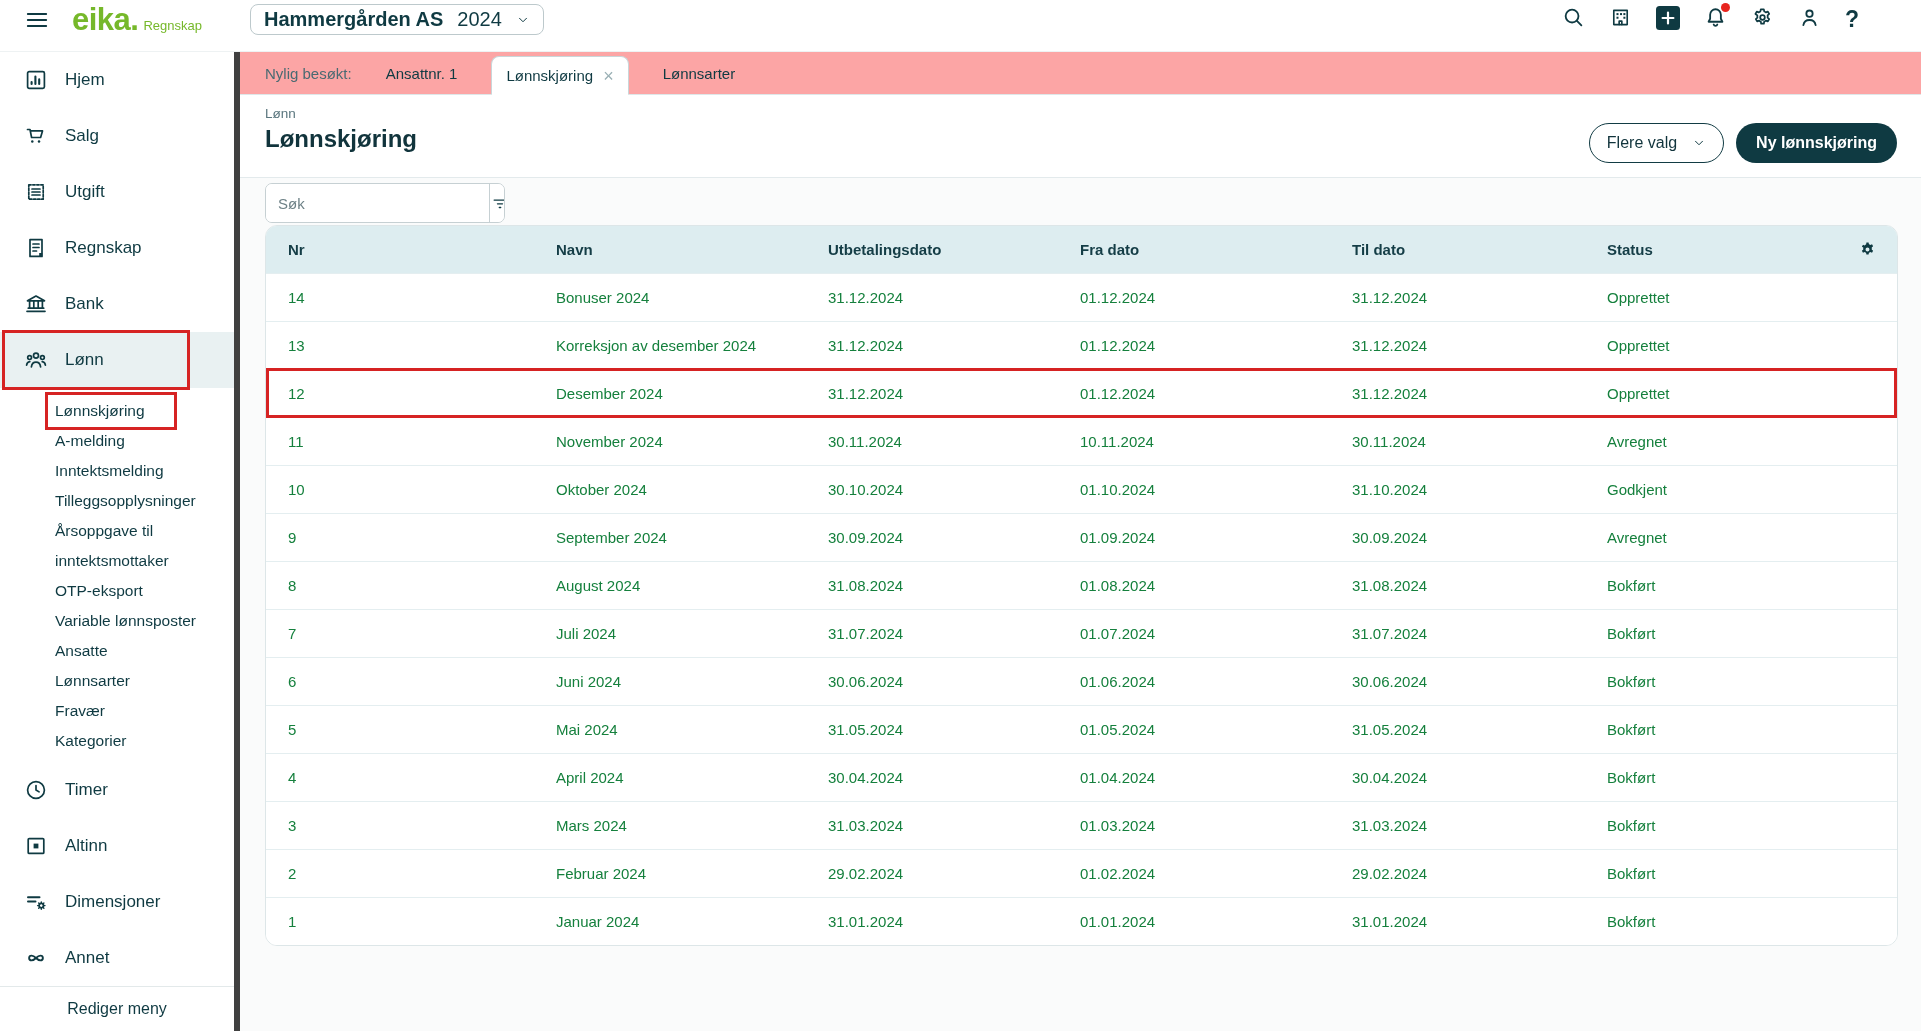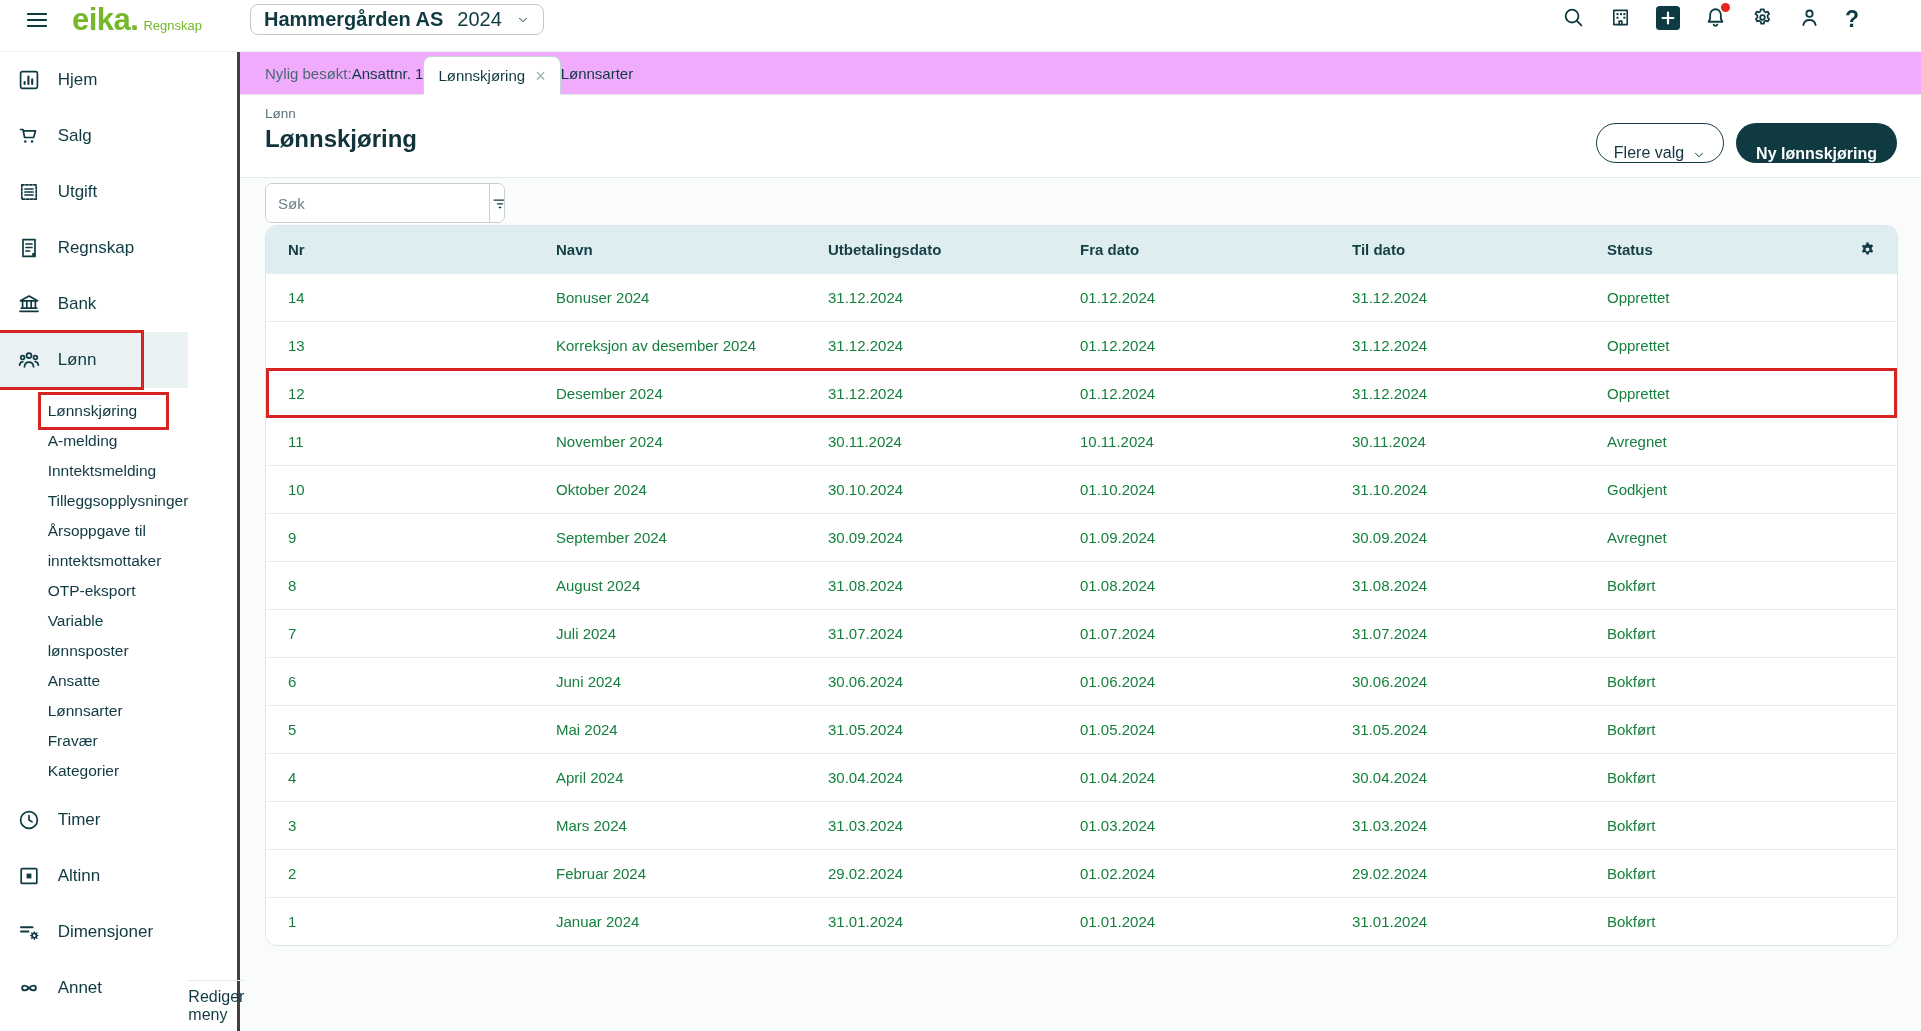--- a/index.html
+++ b/index.html
@@ -24,45 +24,45 @@
   .company-name{font-weight:700;}
   .topbar-icons{margin-left:auto; display:flex; align-items:center; gap:24px;}
   .tb-btn{position:relative; cursor:pointer;}
   .notif-dot{position:absolute; top:-3px; right:-3px; width:9px; height:9px; border-radius:50%;}
   .help-glyph{font-size:23px; font-weight:600; color:var(--teal); line-height:1;}
 
   
   .shell{display:flex; height:979px;}
 
   
-  .sidebar{width:240px; border-right:3px solid #404040; display:flex; flex-direction:row; background:#fff; position:relative;justify-content:center;}
+  .sidebar{width:240px; border-right:6px solid #404040; display:flex; flex-direction:column; background:#fff; position:relative;justify-content:center;}
   .menu-item{height:56px; display:flex; align-items:center; gap:17px; padding-left:24px; font-size:17px; cursor:pointer; position:relative;}
   .menu-item.active{background:var(--activebg);}
   .submenu{padding:8px 0 6px 55px;}
   .subitem{display:table; line-height:30px; font-size:15.5px; cursor:pointer; position:relative;}
   .red-box{position:absolute; border:3px solid var(--red); pointer-events:none; z-index:6;}
   .red-box-lonn{top:-2px; bottom:-2px; left:2px; right:44px;}
   .red-box-sub{top:-4px; bottom:-4px; left:-10px; right:-32px;}
   .red-box-row{top:-2px; bottom:-1px; left:0; right:0;}
   .sidebar-footer{margin-top:auto; border-top:1px solid #e3e9ea; height:51px; display:flex; align-items:center; justify-content:center;}
   .edit-menu{font-size:16px; cursor:pointer;}
 
   
   .main{flex:1; display:flex; flex-direction:column; min-width:0;}
-  .tabbar{height:43px; border-bottom:1px solid #dfe7e9; display:flex; align-items:center; padding-left:25px; background:#f0abfc;}
+  .tabbar{height:43px; border-bottom:1px solid #dfe7e9; display:flex; align-items:center; padding-left:25px; gap:34px; background:#fca5a5;}
   .recent-label{font-size:15px; color:#4a6a72;}
   .tab{font-size:15px; cursor:pointer;}
   .tab-active{align-self:flex-end; height:39px; margin-bottom:-1px; background:#fff; border:1px solid #c9d6d9; border-bottom:1px solid #fff; border-radius:8px 8px 0 0; padding:0 14px; display:flex; align-items:center; gap:10px;}
   .tab-close{color:#9ab0b5; font-size:18px; line-height:1; cursor:pointer;}
 
   .titlebar{background:#fff; padding:11px 24px 0 25px; height:83px; display:flex; justify-content:space-between; border-bottom:1px solid #e3eaec;}
   .breadcrumb{font-size:13.5px; color:#5a767e;}
   .page-title{font-size:24px; font-weight:700; color:#11343c; margin-top:4px;}
   .title-actions{display:flex; gap:12px; align-items:center; padding-top:2px;}
-  .btn{height:40px; border-radius:20px; font-size:16px; display:flex; align-items:flex-end; gap:8px; cursor:pointer;}
+  .btn{height:40px; border-radius:20px; font-size:16px; display:flex; align-items:center; gap:15px; cursor:pointer;}
   .btn-outline{border:1.5px solid #123c44; background:#fff; color:#11343c; padding:0 17px;}
   .btn-primary{background:var(--teal); color:#fff; border:none; padding:0 20px; font-weight:600;}
 
   .content{flex:1; background:var(--bg); padding:5px 23px 0 25px;}
   .search-wrap{display:flex; width:240px; height:40px; background:#fff; border:1px solid #c6d0d3; border-radius:7px; overflow:hidden;}
   .search-input{flex:1; border:none; outline:none; padding:0 12px; font-size:15px; font-family:inherit; color:var(--teal); background:#fff;}
   .search-input::placeholder{color:#6d8186;}
   .filter-btn{width:39px; border-left:1px solid #c6d0d3; display:flex; align-items:center; justify-content:center; cursor:pointer; background:#fff;}
 
   .table{margin-top:2px; background:#fff; border:1px solid var(--border); border-radius:12px; overflow:hidden;}

